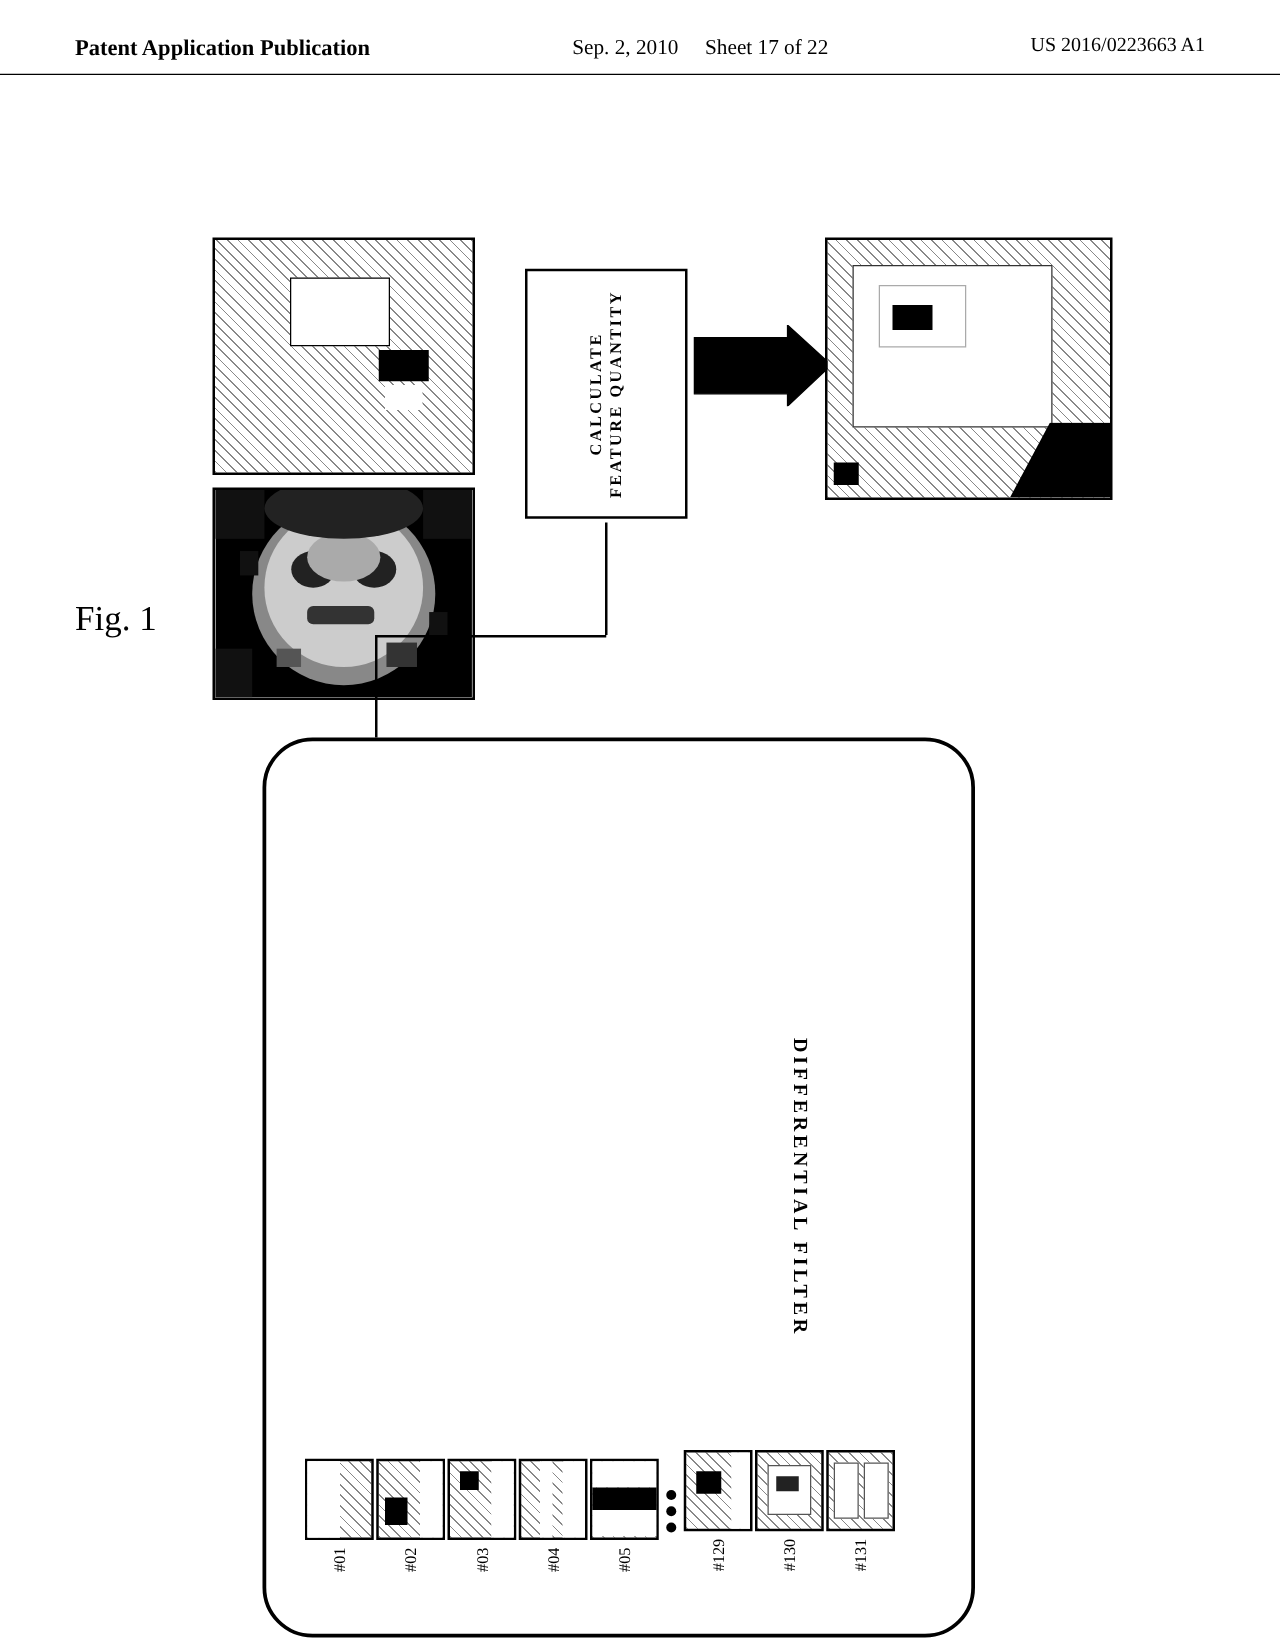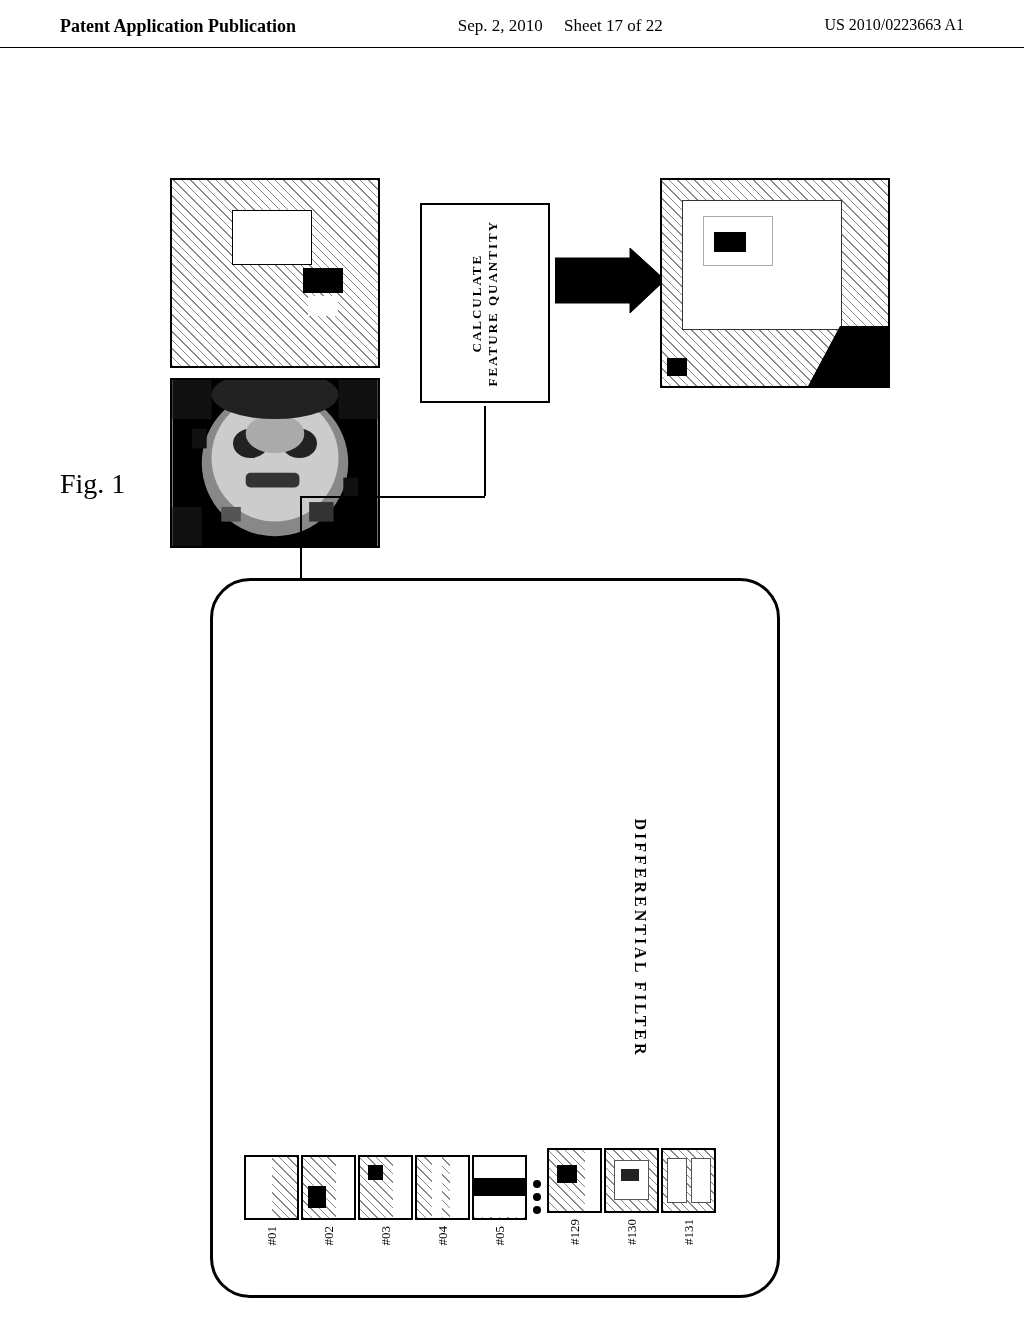--- a/index.html
+++ b/index.html
@@ -10,21 +10,21 @@
       font-family: 'Times New Roman', Times, serif;
       overflow: hidden;
       position: relative;
     }
 
     
     .header {
       display: flex;
       justify-content: space-between;
       align-items: flex-start;
-      padding: 16px 60px 10px 60px;
+      padding: 28px 60px 10px 60px;
       border-bottom: 1px solid #000;
     }
     .header-left {
       font-size: 18px;
       font-weight: bold;
     }
     .header-center {
       font-size: 17px;
       text-align: center;
     }
@@ -262,21 +262,21 @@
   </style>
 </head>
 <body>
 
 <div class="header">
   <div class="header-left">Patent Application Publication</div>
   <div class="header-center">
     <span>Sep. 2, 2010</span>&nbsp;&nbsp;&nbsp;&nbsp;
     <span>Sheet 17 of 22</span>
   </div>
-  <div class="header-right">US 2010/0223663 A1</div>
+  <div class="header-right">US 2016/0223663 A1</div>
 </div>
 
 <div class="main-content">
 
   <div class="fig-label">Fig. 1</div>
 
   <div class="template-image">
     <div class="template-white-rect">
       <div class="template-black-rect"></div>
       <div class="template-white-small"></div>

